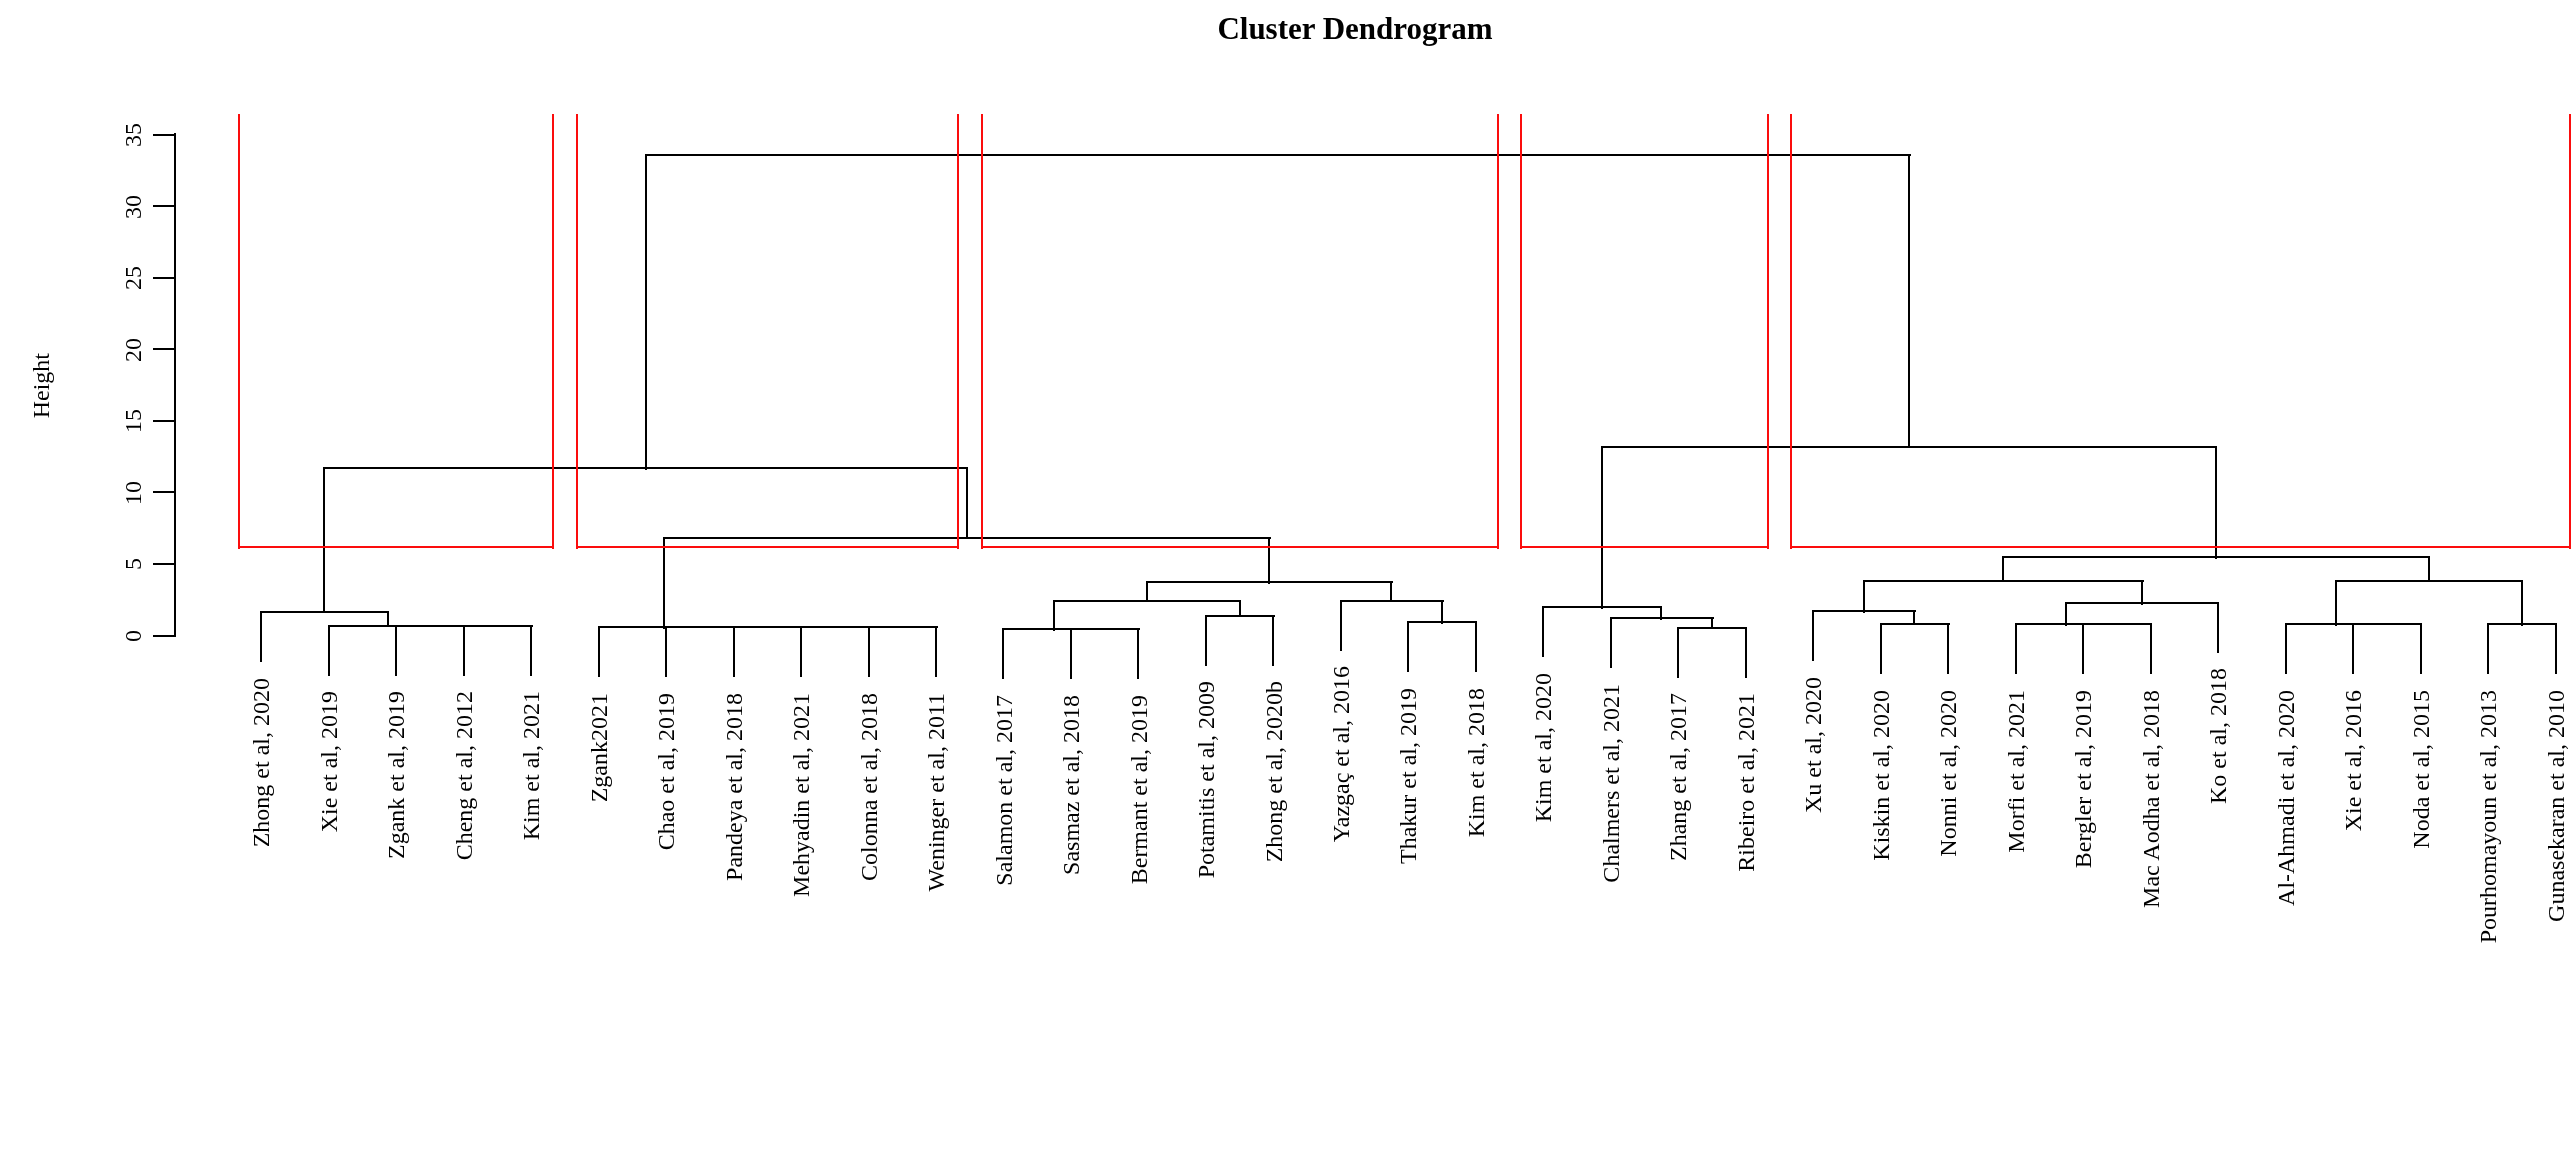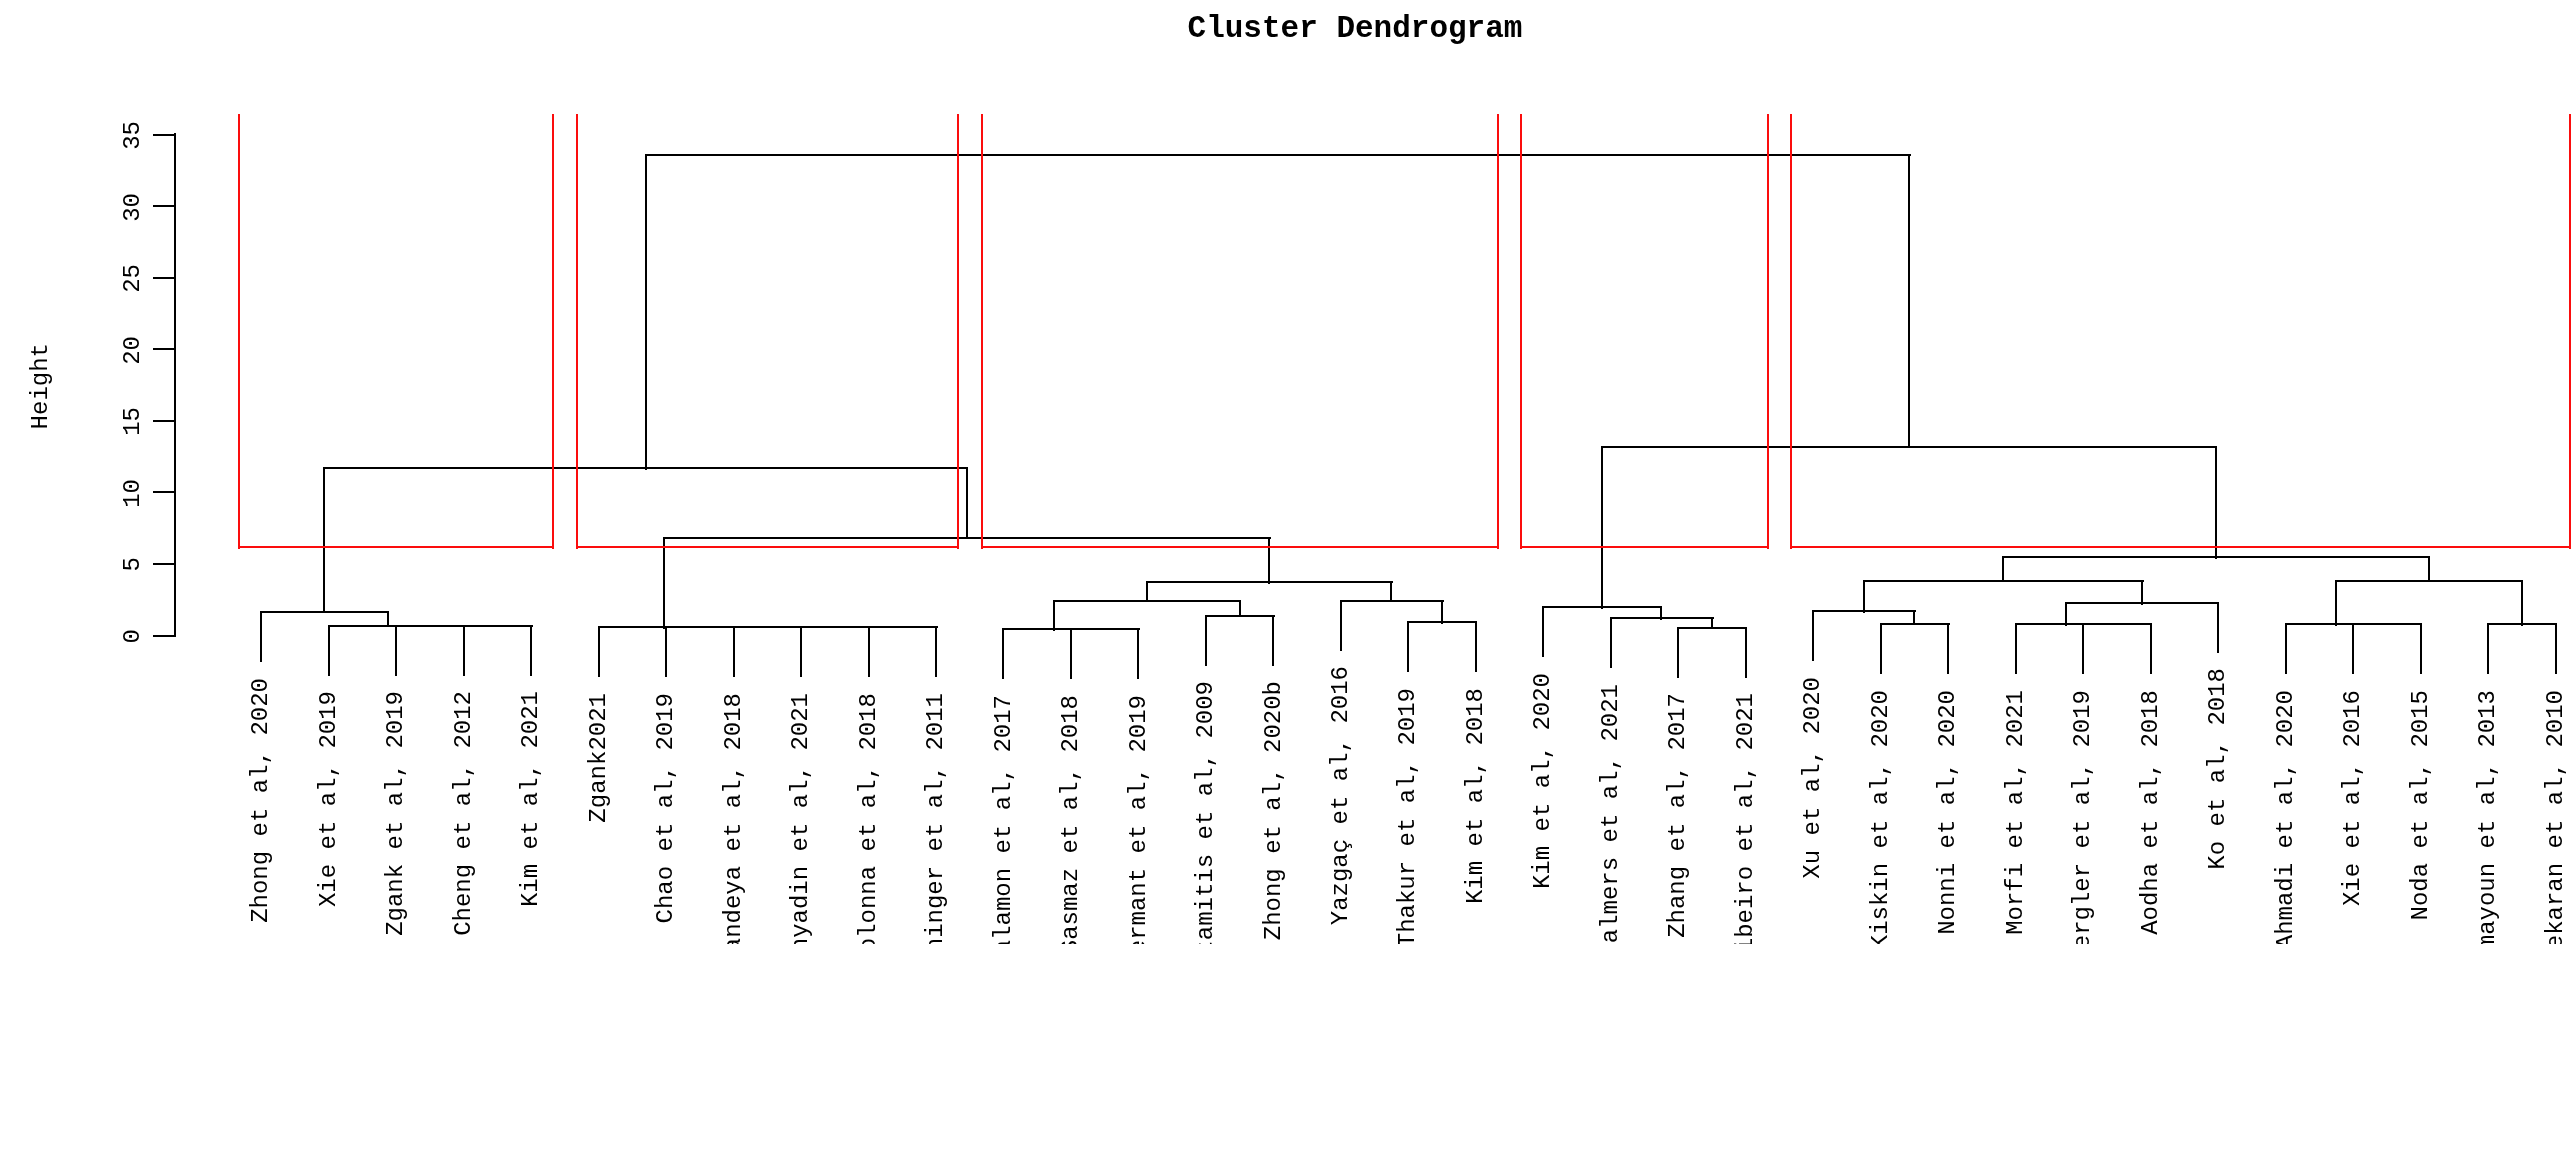--- a/index.html
+++ b/index.html
@@ -1,17 +1,17 @@
 <!DOCTYPE html>
 <html style="font-size:12.5px"><head>
 <meta charset="utf-8">
 <style>
   html,body{margin:0;padding:0;background:#ffffff;}
   #canvas{position:relative;width:2576px;height:944px;background:#ffffff;overflow:hidden;
-          font-family:Liberation Mono, monospace;color:#000;}
+          font-family:Liberation Serif, serif;color:#000;}
   .seg{position:absolute;background:#000000;}
   .redseg{position:absolute;background:#fb0d0d;}
   #title{position:absolute;left:887px;top:11px;width:936px;text-align:center;
          font-size:31px;font-weight:bold;letter-spacing:0px;}
   .vtext{writing-mode:vertical-rl;transform:rotate(180deg);white-space:nowrap;
          font-size:24px;line-height:28px;display:inline-block;}
   .vwrap{position:absolute;display:flex;align-items:center;justify-content:center;}
   .xlabel{position:absolute;writing-mode:vertical-rl;transform:rotate(180deg);
           white-space:nowrap;font-size:24px;line-height:28px;}
 </style>

